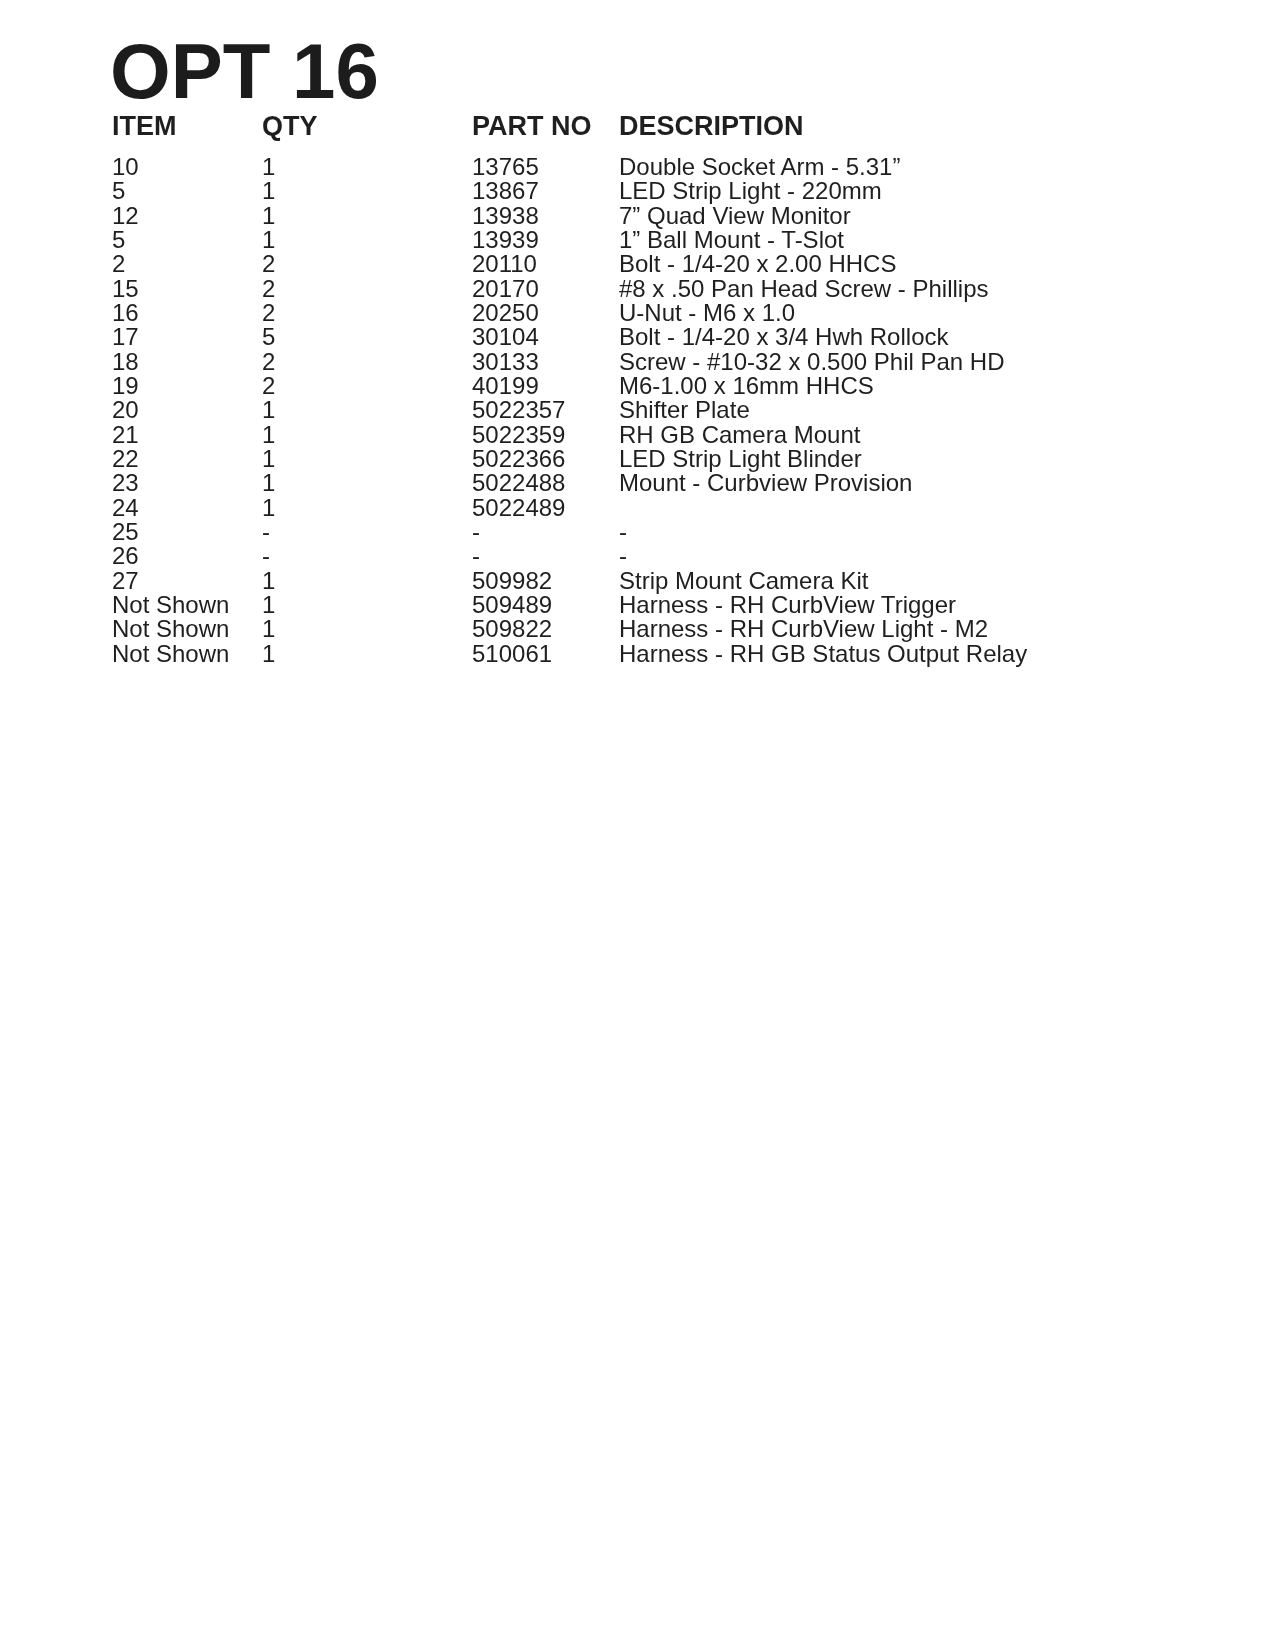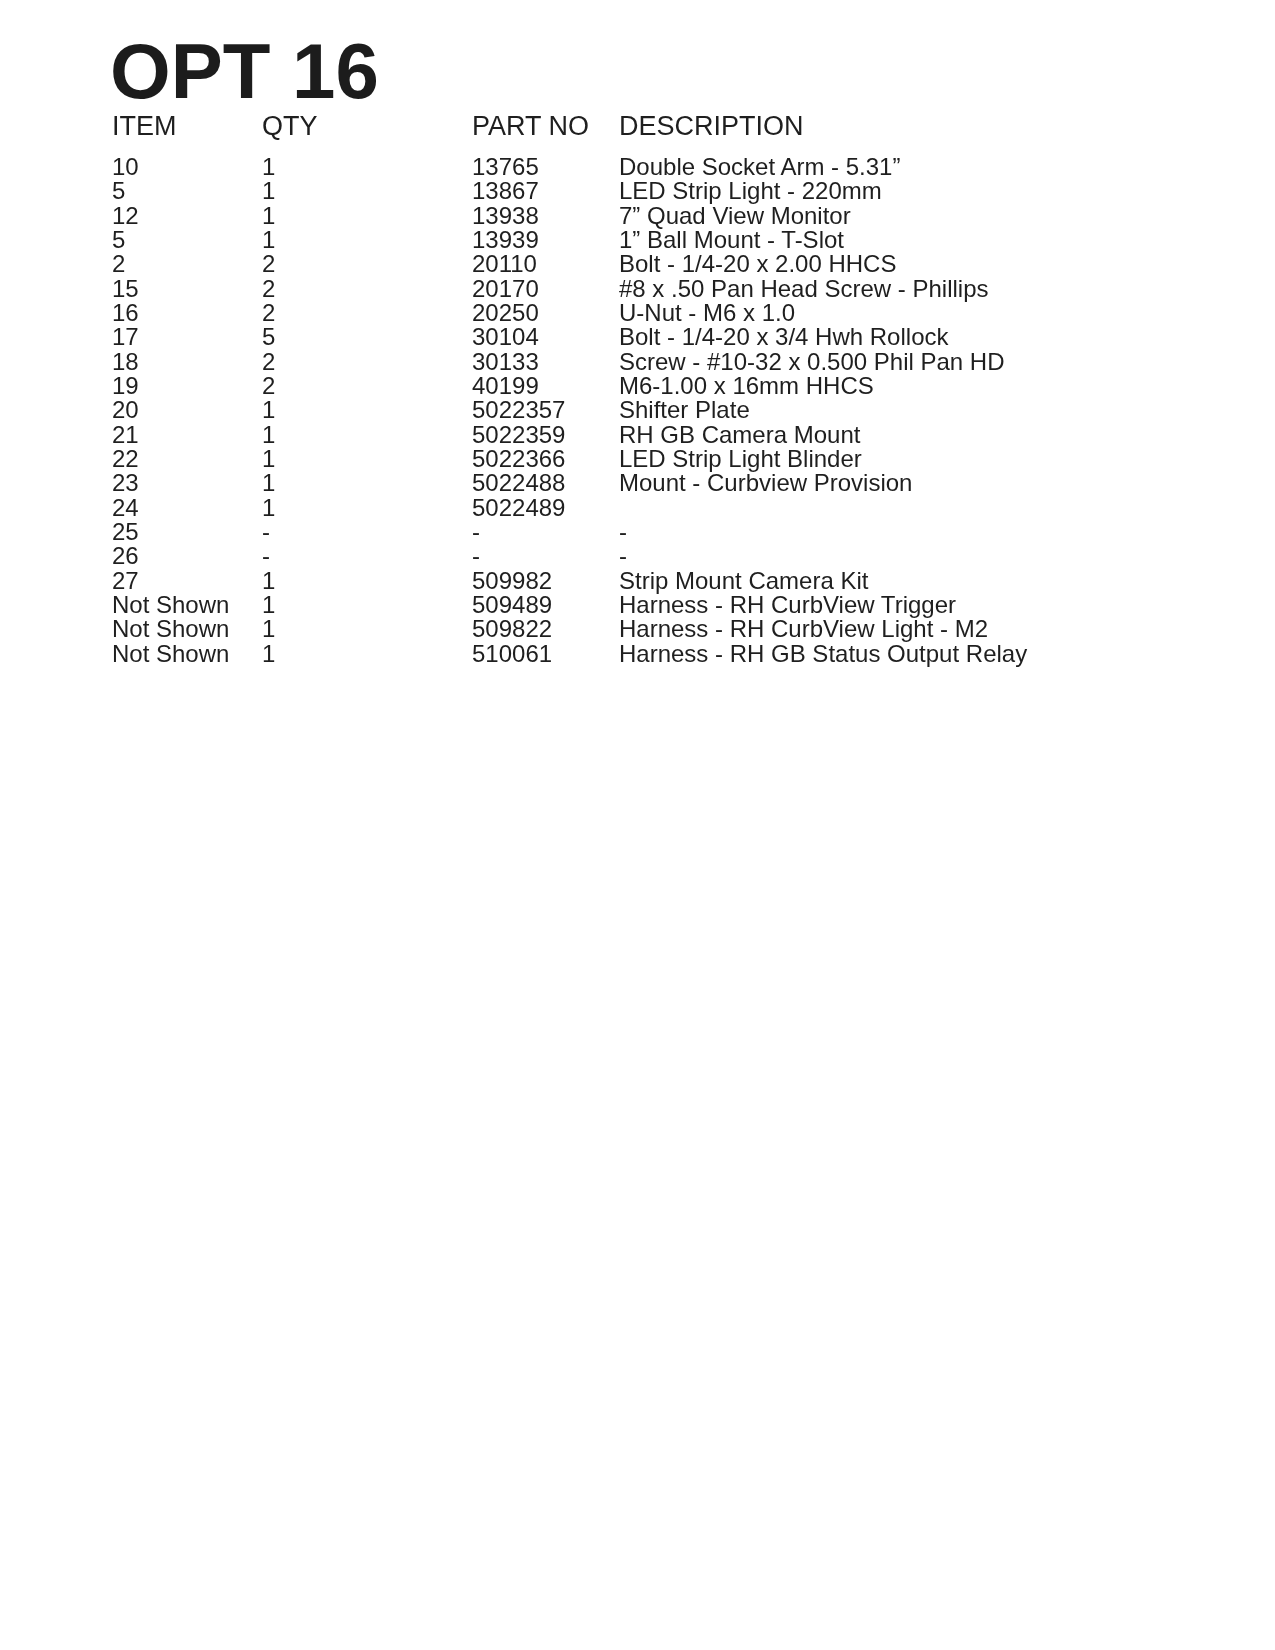--- a/index.html
+++ b/index.html
@@ -28,21 +28,21 @@
     color: #1c1c1c;
   }
   .parts-table {
     position: absolute;
     left: 112px;
     top: 112px;
     width: 1080px;
   }
   .thead {
     display: flex;
-    font-weight: normal;
+    font-weight: bold;
     font-size: 27px;
     line-height: 28px;
     white-space: nowrap;
   }
   .tbody {
     margin-top: 15px;
   }
   .row {
     display: flex;
     font-size: 24px;

